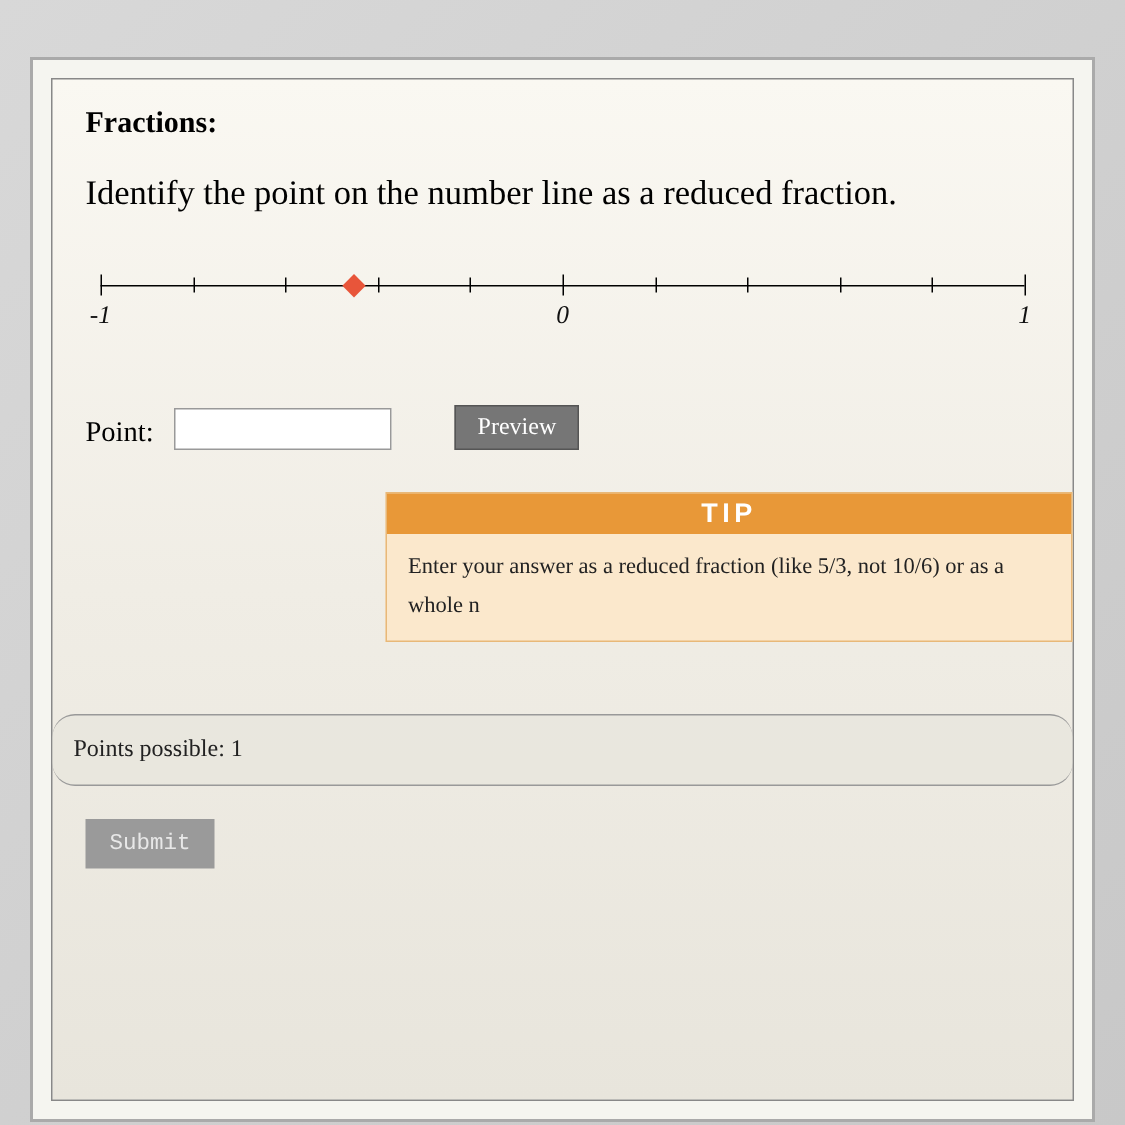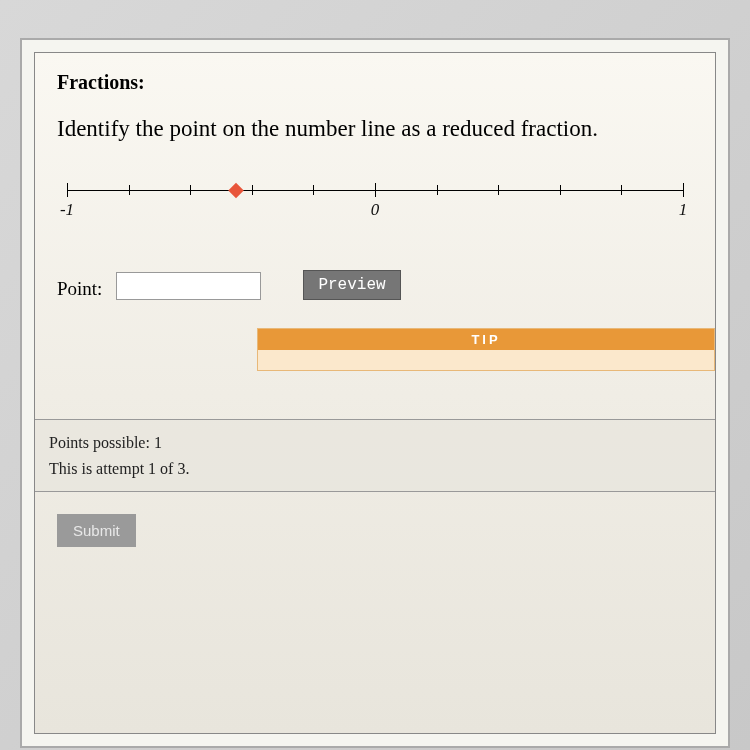--- a/index.html
+++ b/index.html
@@ -88,37 +88,37 @@
       height: 28px;
       border: 1px solid #999;
       background: #fff;
       padding: 2px 6px;
       font-size: 15px;
     }
     .preview-btn {
       background: #767676;
       border: 1px solid #555;
       color: #fff;
-      font-family: Liberation Mono, monospace;
+      font-family: Liberation Serif, serif;
       font-size: 16px;
       padding: 5px 14px;
       cursor: pointer;
       margin-left: 28px;
     }
     .tip-box {
       margin-left: 200px;
       margin-right: -22px;
       border: 1px solid #e8b878;
       background: #fbe8cc;
     }
     .tip-header {
       background: #e89838;
       color: #fff;
       font-family: Arial, sans-serif;
-      font-size: 13px;
+      font-size: 18px;
       letter-spacing: 3px;
       text-align: center;
       padding: 3px 0;
       font-weight: bold;
     }
     .tip-body {
       padding: 10px 14px;
       font-size: 15px;
       line-height: 1.7;
       color: #222;
@@ -128,31 +128,32 @@
       margin-top: 48px;
       border-top: 1px solid #999;
       border-bottom: 1px solid #999;
       background: rgba(230,228,220,0.6);
       padding: 10px 14px;
       margin-left: -22px;
       margin-right: -22px;
       font-size: 16px;
       line-height: 1.6;
       color: #222;
+      border-radius: 15px;
     }
     .action-row {
       margin-top: 22px;
       display: flex;
       gap: 6px;
     }
     .grey-btn {
       background: #9a9a9a;
       color: #e8e8e8;
       border: none;
-      font-family: Liberation Sans, sans-serif;
+      font-family: Liberation Mono, monospace;
       font-size: 15px;
       padding: 8px 16px;
       cursor: pointer;
     }
     .grey-btn.jump { background: #8f8f8f; }
   </style>
 </head>
 <body>
 
 <div class="outer-frame">
@@ -183,26 +184,26 @@
 
     <div class="answer-row">
       <span class="answer-label">Point:</span>
       <input class="answer-input" type="text" value="" style="">
       <button class="preview-btn">Preview</button>
     </div>
 
     <div class="tip-box">
       <div class="tip-header">TIP</div>
       <div class="tip-body">
+        <div>Enter your answer as a reduced fraction (like 5/3, not 10/6) or as a whole n</div>
       </div>
     </div>
 
     <div class="points-bar">
       <div>Points possible: 1</div>
-      <div>This is attempt 1 of 3.</div>
     </div>
 
     <div class="action-row">
       <button class="grey-btn">Submit</button>
     </div>
 
   </div>
 </div>
 
 </body></html>

